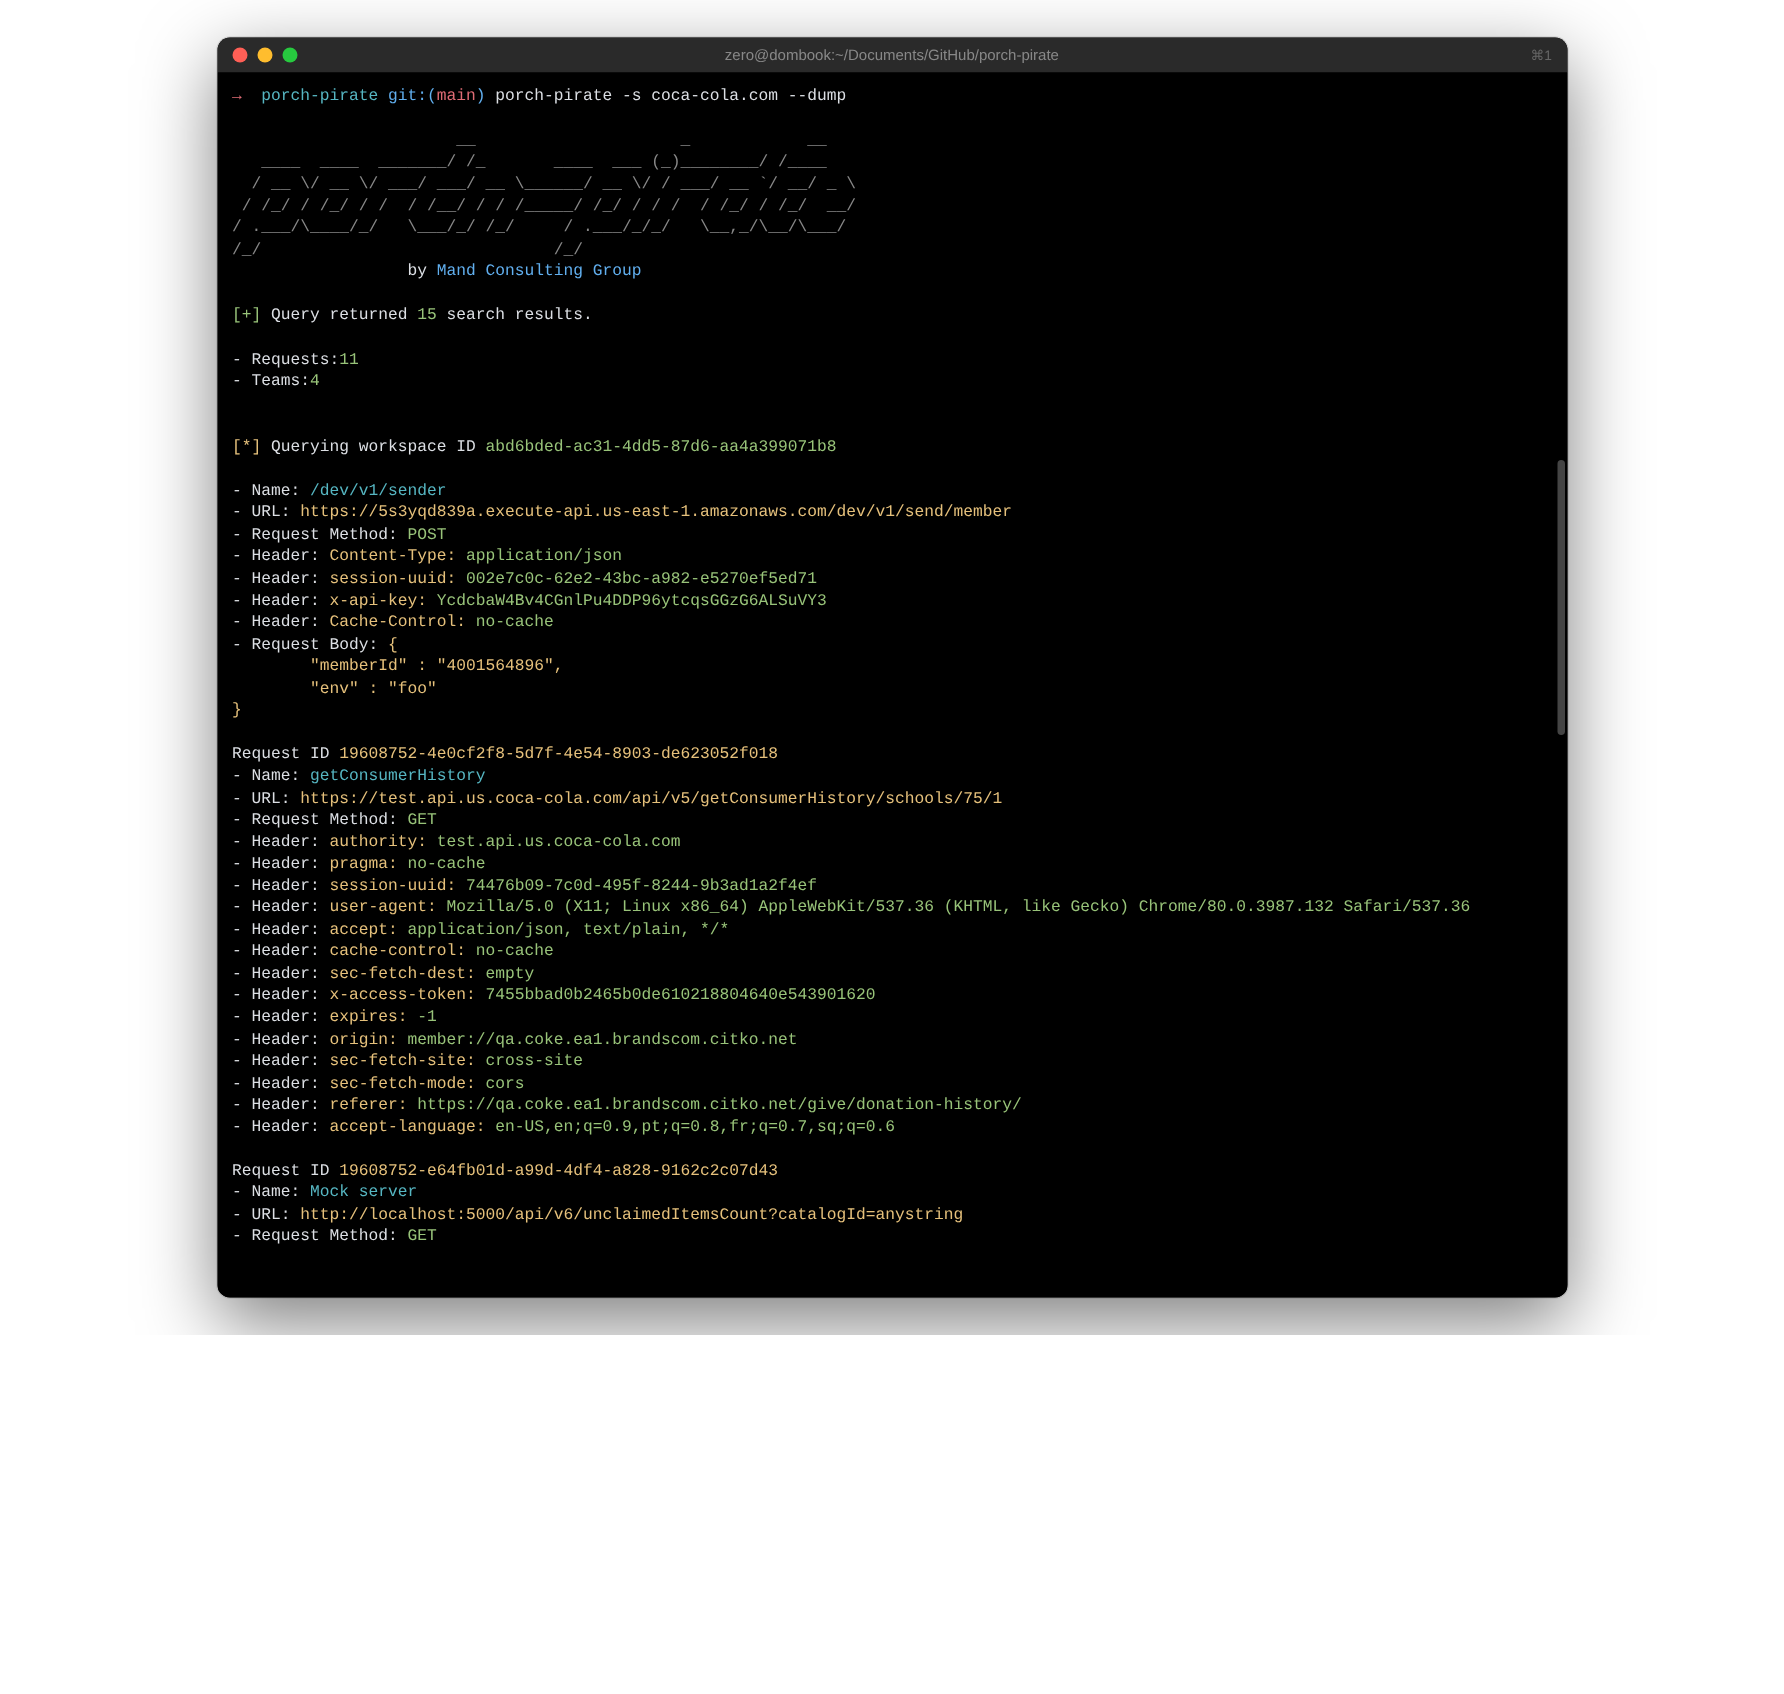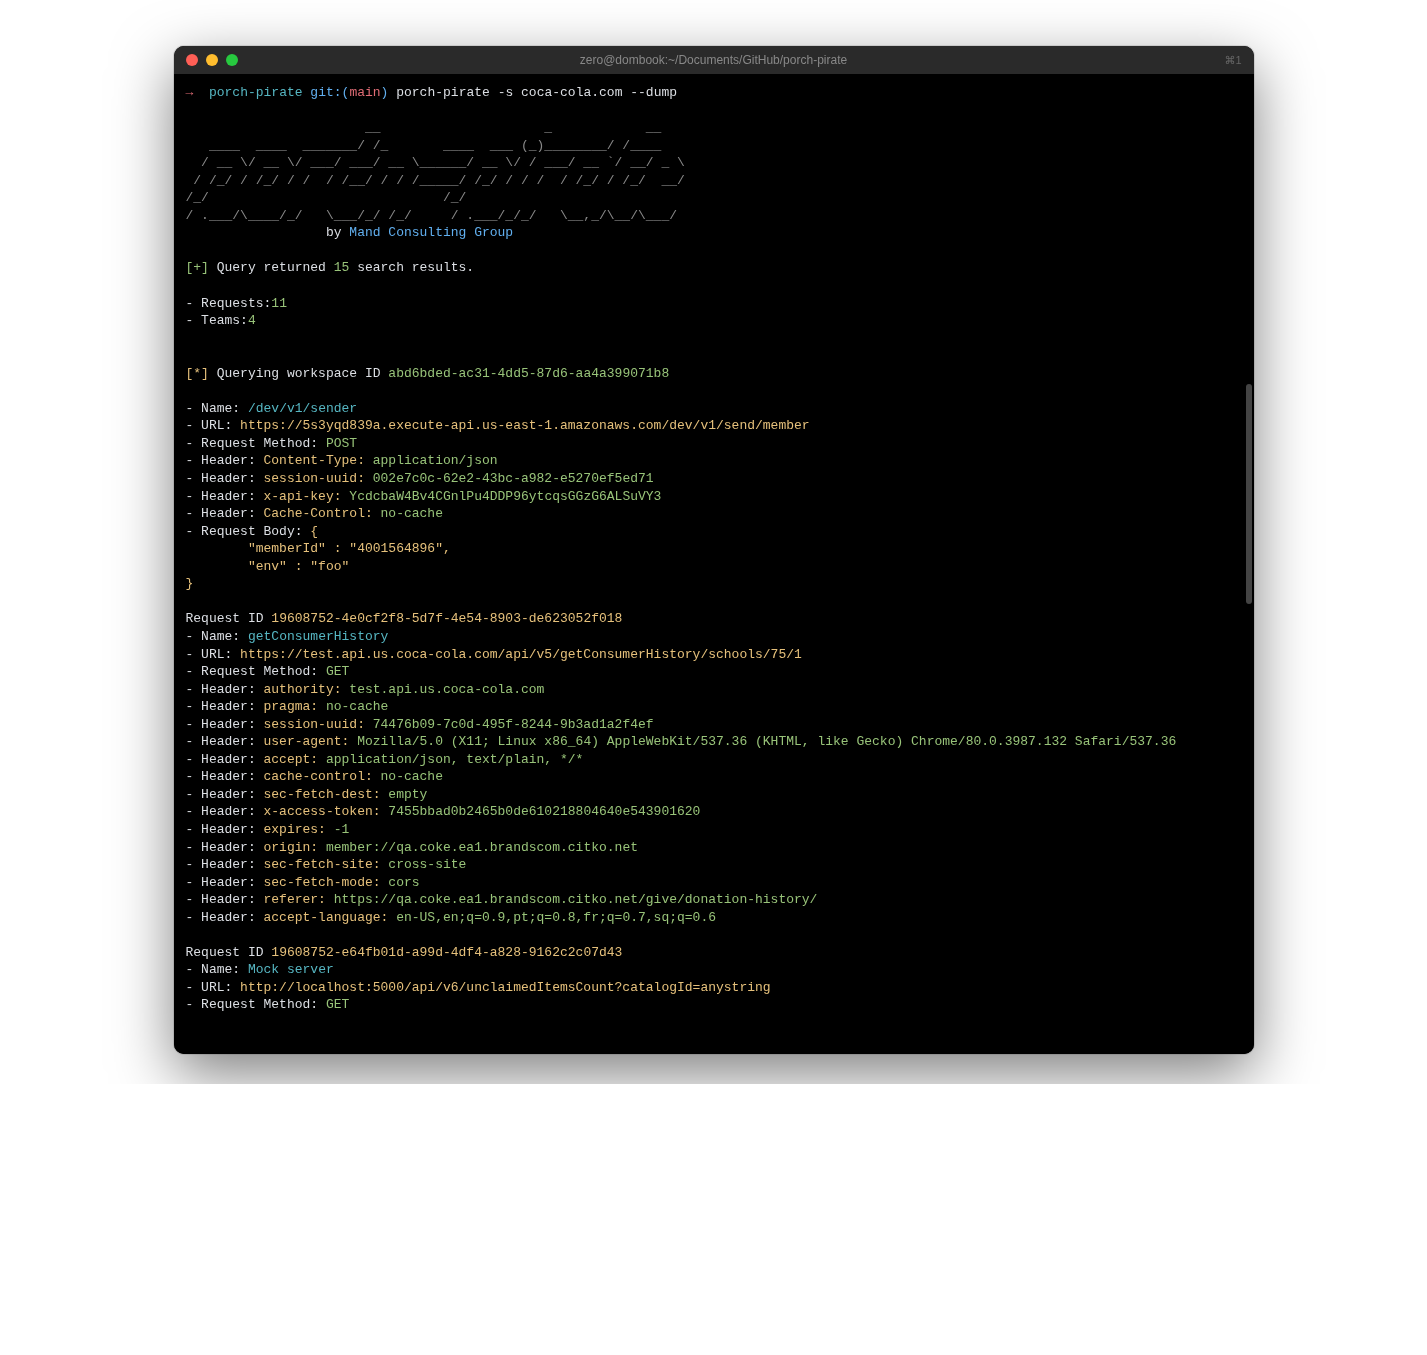--- a/index.html
+++ b/index.html
@@ -11,21 +11,20 @@
     justify-content: center;
     padding: 30px;
   }
   .window {
     width: 1080px;
     background: #000;
     border-radius: 10px;
     box-shadow: 0 20px 60px rgba(0,0,0,0.5), 0 0 0 1px rgba(0,0,0,0.1);
     overflow: hidden;
     position: relative;
-    margin-top: 16px;
   }
   .titlebar {
     height: 28px;
     background: #2a2a2a;
     display: flex;
     align-items: center;
     position: relative;
     padding: 0 12px;
   }
   .traffic-lights {
@@ -106,22 +105,22 @@
   <div class="terminal-body">
     <div class="scrollbar"></div>
 
     <pre class="line"><span class="arrow">→</span>  <span class="prompt-path">porch-pirate</span> <span class="prompt-git">git:(</span><span class="prompt-branch">main</span><span class="prompt-git">)</span> <span class="c-white">porch-pirate -s coca-cola.com --dump</span></pre>
 
     <pre class="line">&nbsp;</pre>
     <pre class="line ascii">                       __                     _            __      </pre>
     <pre class="line ascii">   ____  ____  _______/ /_       ____  ___ (_)________/ /____  </pre>
     <pre class="line ascii">  / __ \/ __ \/ ___/ ___/ __ \______/ __ \/ / ___/ __ `/ __/ _ \ </pre>
     <pre class="line ascii"> / /_/ / /_/ / /  / /__/ / / /_____/ /_/ / / /  / /_/ / /_/  __/ </pre>
+    <pre class="line ascii">/ .___/\____/_/   \___/_/ /_/     / .___/_/_/   \__,_/\__/\___/ </pre>
     <pre class="line ascii">/_/                              /_/                               </pre>
-    <pre class="line ascii">/ .___/\____/_/   \___/_/ /_/     / .___/_/_/   \__,_/\__/\___/ </pre>
     <pre class="line">                  <span class="c-white">by </span><span class="c-blue">Mand Consulting Group</span></pre>
 
     <pre class="line">&nbsp;</pre>
     <pre class="line"><span class="c-green">[+]</span><span class="c-white"> Query returned </span><span class="c-green">15</span><span class="c-white"> search results.</span></pre>
     <pre class="line">&nbsp;</pre>
     <pre class="line"><span class="c-white">- Requests:</span><span class="c-green">11</span></pre>
     <pre class="line"><span class="c-white">- Teams:</span><span class="c-green">4</span></pre>
 
     <pre class="line">&nbsp;</pre>
     <pre class="line">&nbsp;</pre>

